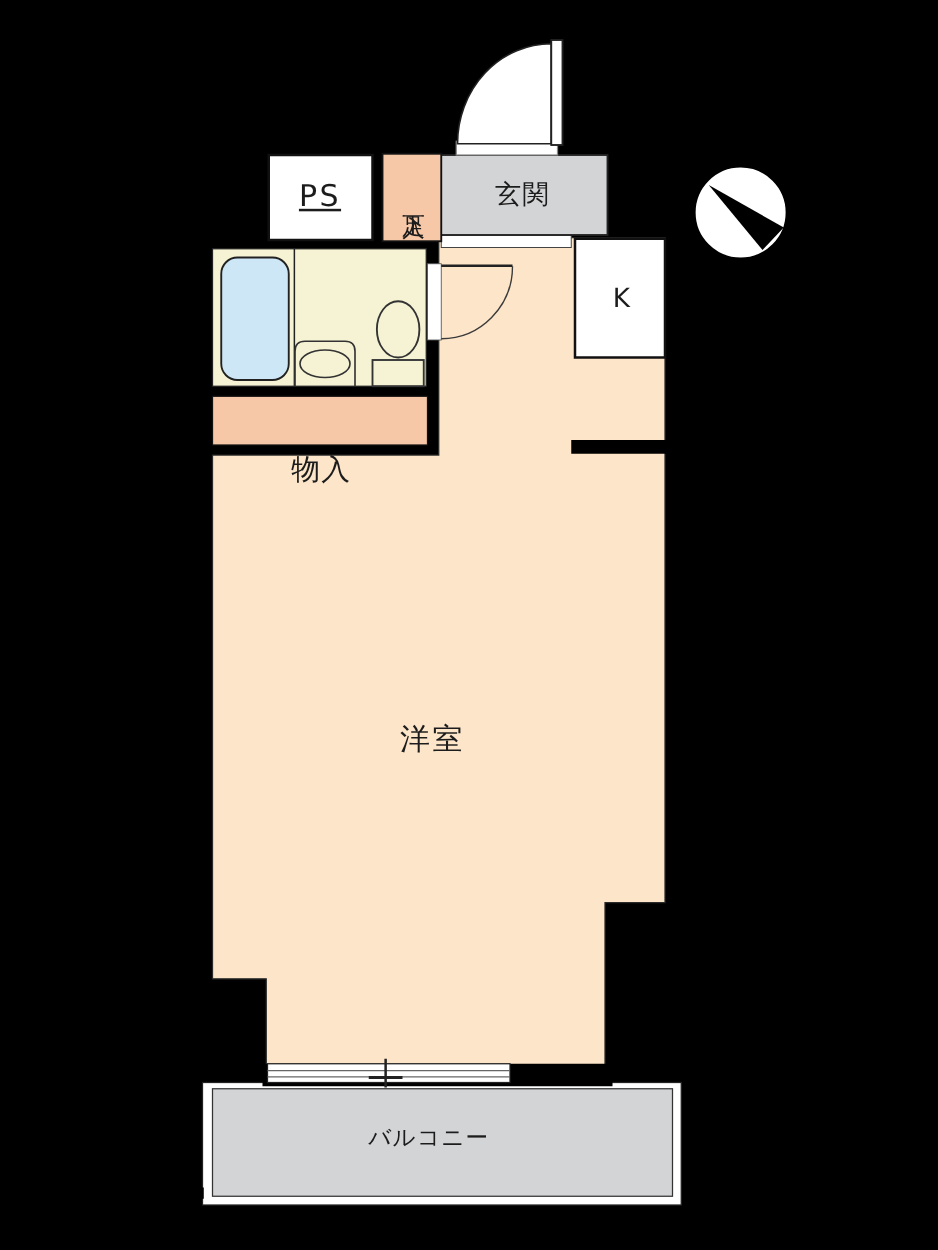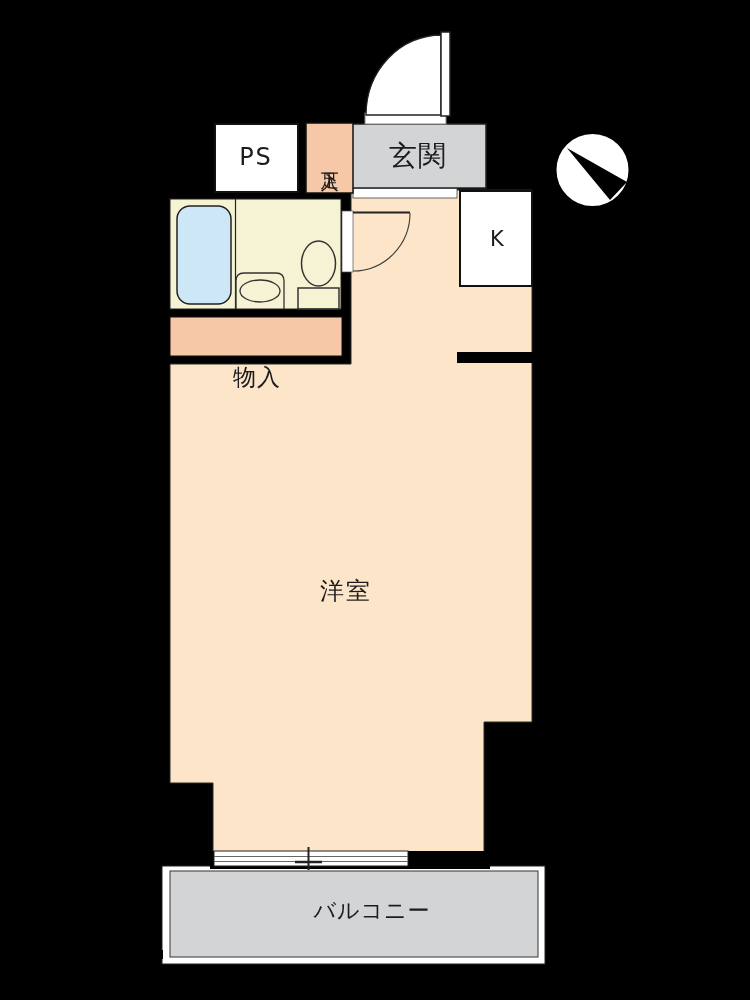--- a/index.html
+++ b/index.html
@@ -13,30 +13,30 @@
   .fill-cream{fill:var(--bathroom_cream,#f6f3d4);}
   .fill-tub{fill:var(--bathtub_blue,#cee7f6);}
   .fill-gray{fill:var(--entrance_gray,#d3d4d6);}
   .fill-white{fill:var(--fixture_white,#ffffff);}
   .fill-wall{fill:var(--wall_black,#000000);}
   .label{
     position:absolute;transform:translate(-50%,-50%);
     color:#1c1c1c;white-space:nowrap;line-height:1.08;
     letter-spacing:1px;text-align:center;
   }
-  .label-ps{left:256px;top:158px;font-size:24px;letter-spacing:2px;}
+  .label-ps{left:256px;top:158px;font-size:24px;letter-spacing:2px;text-decoration:underline;}
   .label-shoe{
     left:330px;top:158px;font-size:18px;letter-spacing:0;
     writing-mode:vertical-rl;text-orientation:upright;
   }
-  .label-entrance{left:418px;top:156px;font-size:28px;}
+  .label-entrance{left:418px;top:156px;font-size:21px;}
   .label-kitchen{left:497px;top:239px;font-size:21px;letter-spacing:0;}
   .label-storage{left:257px;top:337px;font-size:23px;margin-top:40px;}
   .label-room{left:346px;top:592px;font-size:24px;letter-spacing:2px;}
-  .label-balcony{left:372px;top:911px;font-size:22px;}
+  .label-balcony{left:343px;top:911px;font-size:18px;}
 </style>
 </head>
 <body>
 
 <div id="stage">
 
   <svg id="plan-svg" width="750" height="1000" viewBox="0 0 750 1000">
 
     <polygon class="fill-room" stroke="#2a2a2a" stroke-width="1" points="351,190 532,190 532,722 484,722 484,853 213,853 213,783 170,783 170,364 351,364"></polygon>
 

